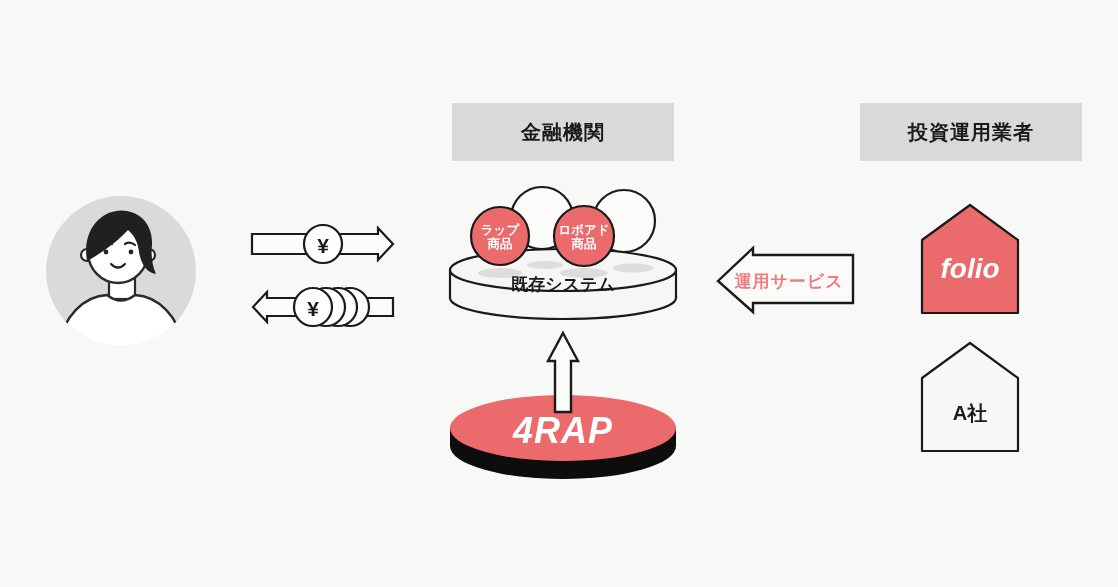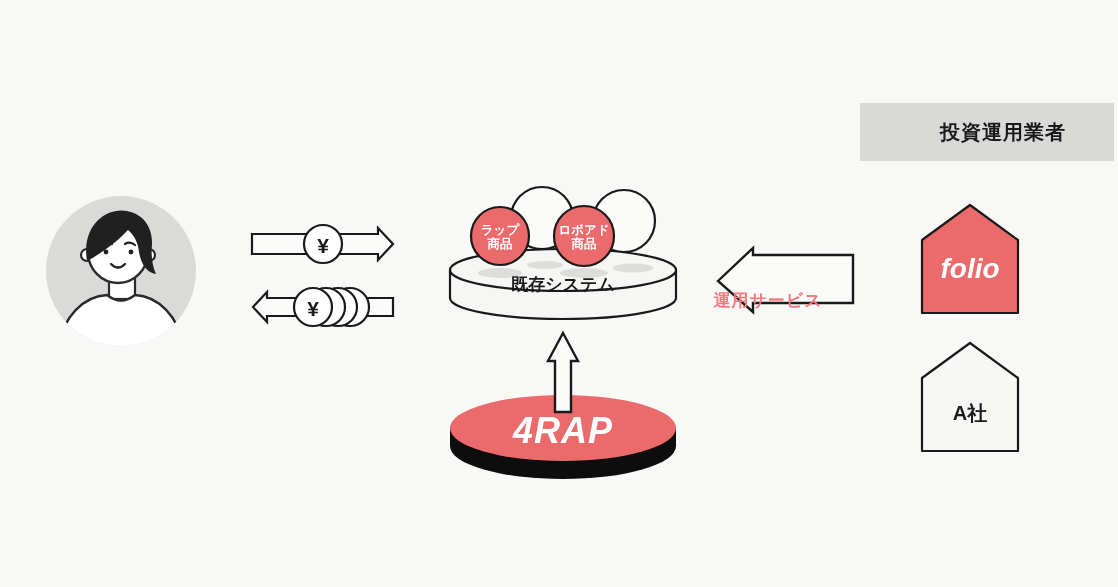--- a/index.html
+++ b/index.html
@@ -29,21 +29,24 @@
   svg{display:block;}
   text{font-family:"Liberation Sans", sans-serif;}
   .z2{z-index:2;}
   .z3{z-index:3;}
 </style>
 </head>
 <body>
 
 <div id="canvas">
 
-  <div class="abs header-box" style="left:860px;top:103px;width:222px;height:58px;padding-left:32px;">
+  <div class="abs header-box" style="left:452px;top:103px;width:222px;height:58px;">
+    <span>金融機関</span>
+  </div>
+  <div class="abs header-box" style="left:860px;top:103px;width:222px;height:58px;">
     <span>投資運用業者</span>
   </div>
 
   <svg class="abs" style="left:45px;top:195px;" width="152" height="152" viewBox="0 0 152 152">
     <defs>
       <clipPath id="avclip">
           <circle cx="76" cy="76" r="75"></circle>
         </clipPath>
     </defs>
     <circle cx="76" cy="76" r="75" fill="var(--avatar-bg)"></circle>
@@ -114,21 +117,21 @@
     <text x="115" y="38" text-anchor="middle" dominant-baseline="central" font-size="36" font-weight="bold" font-style="italic" letter-spacing="1" fill="#ffffff">4RAP</text>
   </svg>
 
   <svg class="abs z2" style="left:540px;top:328px;" width="46" height="88" viewBox="0 0 46 88">
     <polygon points="23,5 38,33 31,33 31,84 15,84 15,33 8,33" fill="var(--shape-fill)" stroke="var(--ink)" stroke-width="2.4"></polygon>
   </svg>
 
   <svg class="abs" style="left:710px;top:243px;" width="150" height="80" viewBox="0 0 150 80">
     <polygon points="8,38 43,5 43,12 143,12 143,60 43,60 43,69" fill="var(--shape-fill)" stroke="var(--ink)" stroke-width="2.4"></polygon>
   </svg>
-  <div class="abs pink-label z3" style="left:693px;top:272px;width:150px;margin-top:19px;">運用サービス</div>
+  <div class="abs pink-label z3" style="left:714px;top:272px;width:150px;">運用サービス</div>
 
   <svg class="abs" style="left:917px;top:200px;" width="106" height="118" viewBox="0 0 106 118">
     <polygon points="53,5 101,40 101,113 5,113 5,40" fill="var(--red)" stroke="var(--ink)" stroke-width="2.2" stroke-linejoin="round"></polygon>
     <text x="53" y="68" text-anchor="middle" dominant-baseline="central" font-size="28" font-weight="bold" font-style="italic" font-family="'DejaVu Serif', serif" fill="#ffffff">folio</text>
   </svg>
 
   <svg class="abs" style="left:917px;top:338px;" width="106" height="118" viewBox="0 0 106 118">
     <polygon points="53,5 101,40 101,113 5,113 5,40" fill="#f7f7f6" stroke="var(--ink)" stroke-width="2.2" stroke-linejoin="round"></polygon>
     <text x="53" y="75" text-anchor="middle" dominant-baseline="central" font-size="20" font-weight="bold" fill="var(--ink)">A社</text>
   </svg>

